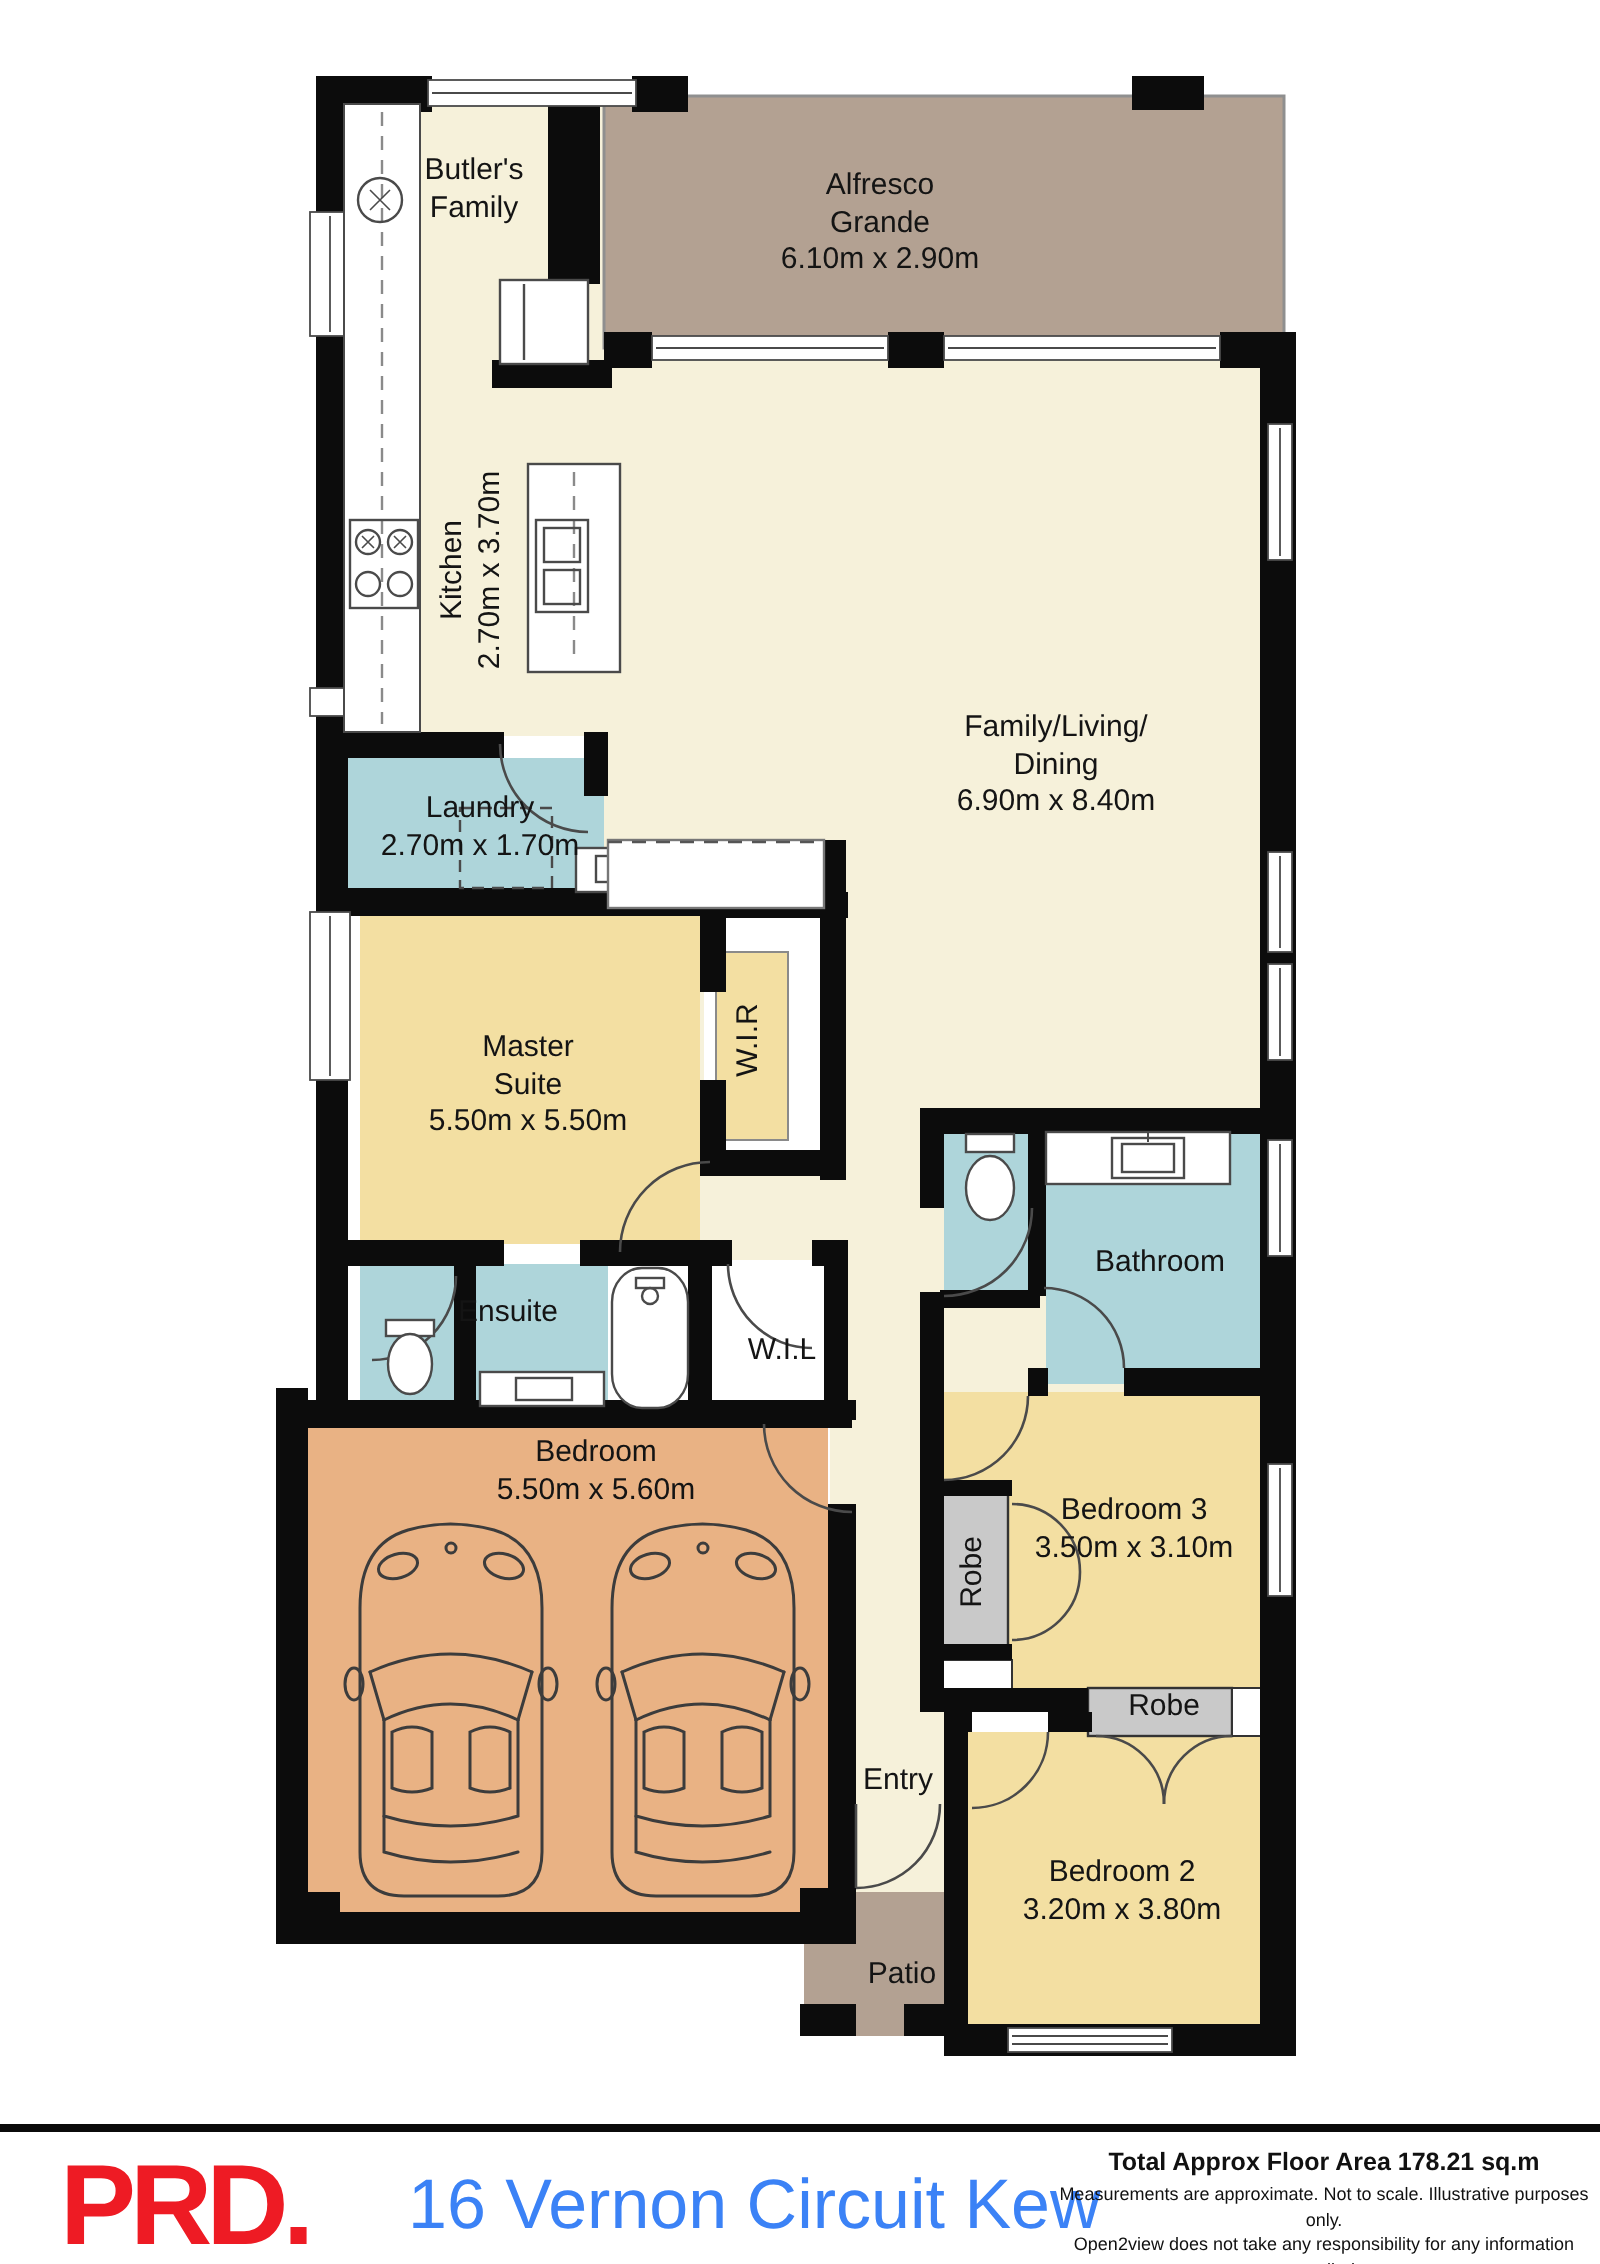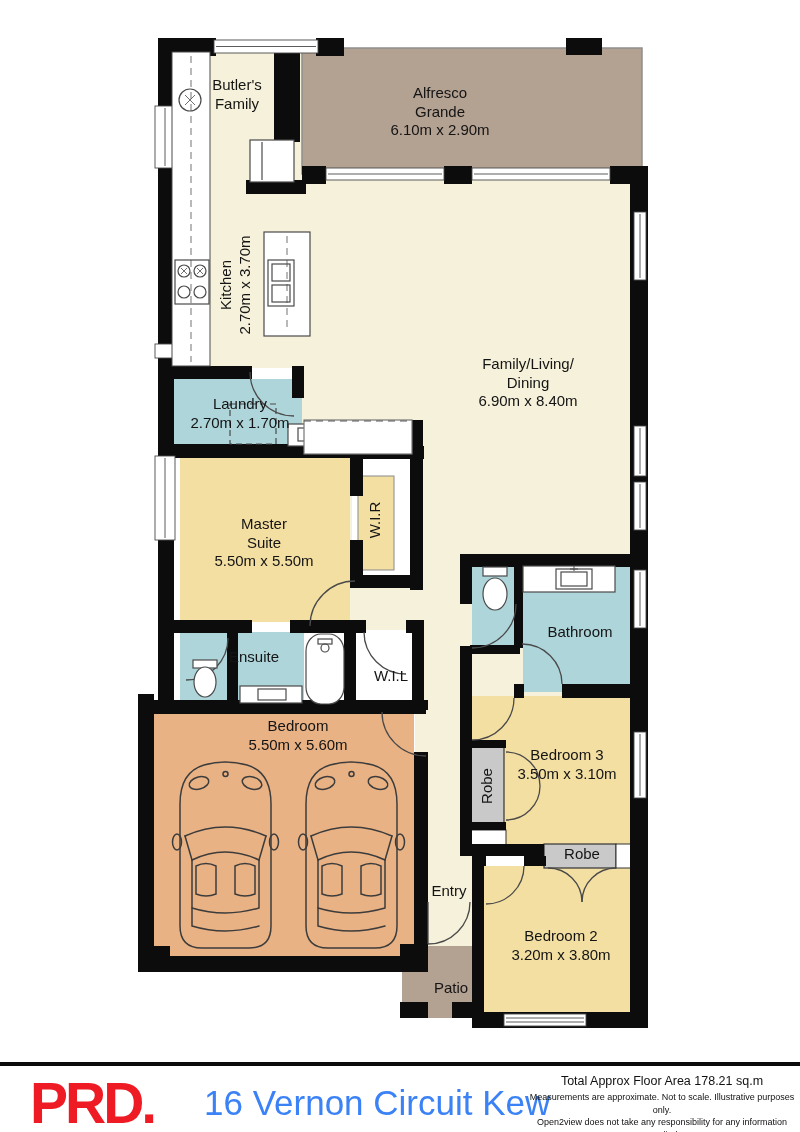--- a/index.html
+++ b/index.html
@@ -7,21 +7,21 @@
        font-family:"Liberation Sans",sans-serif;overflow:hidden}
   #plan-svg{position:absolute;left:0;top:0}
   .lbl{position:absolute;transform:translate(-50%,-50%);text-align:center;
        color:#141414;font-size:15px;line-height:1.24;white-space:nowrap}
   .lbl.rot{transform:translate(-50%,-50%) rotate(-90deg)}
   .footer-line{position:absolute;left:0;top:1062px;width:800px;height:4px;background:#0b0b0b}
   .prd-logo{position:absolute;left:30px;top:1070px;font-size:57px;font-weight:700;
             color:#ee1b24;letter-spacing:-3px}
   .address{position:absolute;left:204px;top:1083px;font-size:35px;color:#3b82f6}
   .fine-print{position:absolute;right:4px;top:1074px;width:268px;text-align:center;color:#111}
-  .fine-print .area{font-weight:400;font-size:12.5px;margin-bottom:3px}
+  .fine-print .area{font-weight:700;font-size:12.5px;margin-bottom:3px}
   .fine-print .disc{font-size:9px;line-height:1.4}
 </style>
 </head>
 <body>
 
 <svg id="plan-svg" width="800" height="1132" viewBox="0 0 800 1132">
 
   <defs>
     <g id="car" stroke="#3c3c3c" stroke-width="1.5" fill="none" stroke-linecap="round">
       <path d="M14,48 Q14,16 38,9 Q59,3 81,9 Q105,16 105,48 L105,170 Q105,192 83,192 L36,192 Q14,192 14,170 Z"></path>

